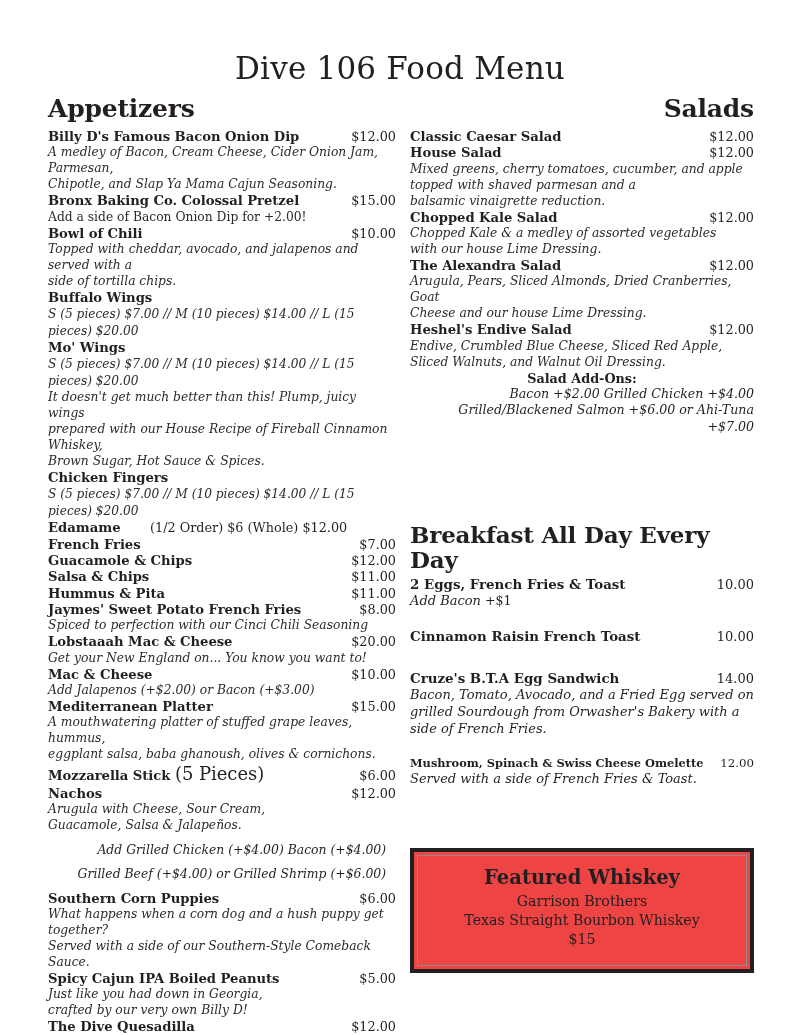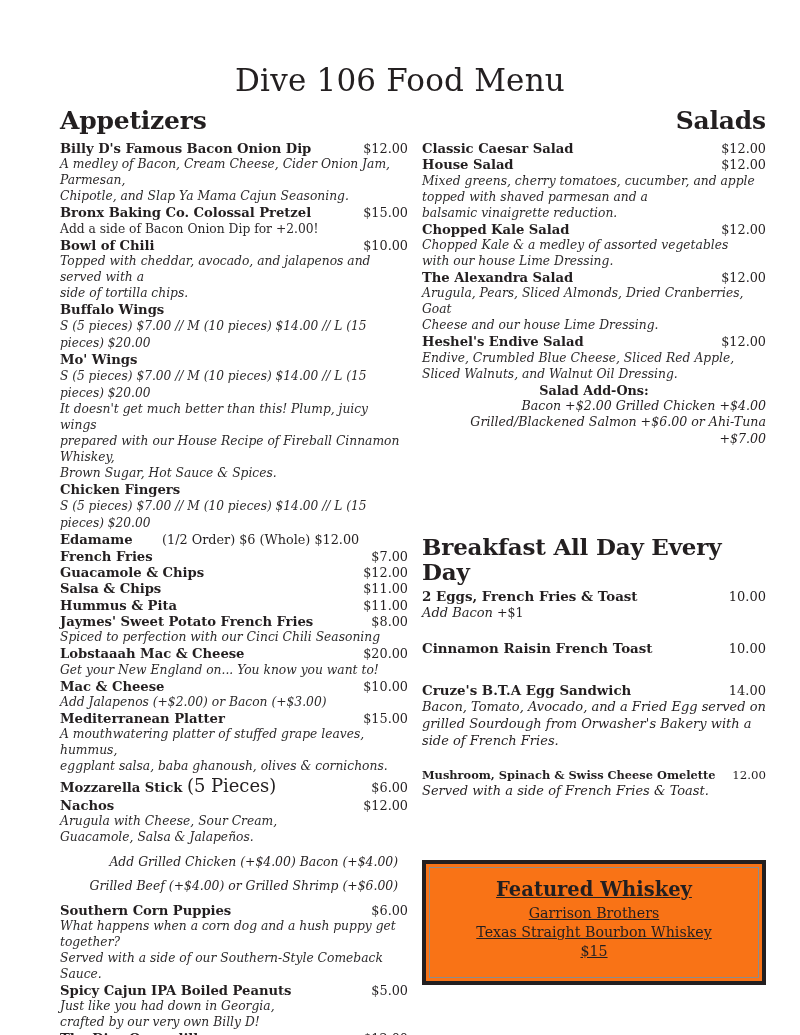--- a/index.html
+++ b/index.html
@@ -13,21 +13,21 @@
     height: 1035px;
     font-family: "DejaVu Serif", "Liberation Serif", serif;
     color: #231f20;
     position: relative;
     overflow: hidden;
   }
   .page {
     position: relative;
     width: 800px;
     height: 1035px;
-    padding: 12px;
+    padding: 0;
     box-sizing: border-box;
   }
   .menu-title {
     text-align: center;
     font-family: "DejaVu Serif", "Liberation Serif", serif;
     font-weight: 400;
     font-size: 31px;
     letter-spacing: 0.2px;
     color: #231f20;
     margin: 0;
@@ -135,22 +135,21 @@
     margin: 8px;
     padding-right: 2px;
   }
   
   .whiskey-wrap {
     margin-top: 60px;
   }
   .whiskey-box {
     border: 4px solid #231f20;
     padding: 3px;
-    background: #f97316;
-    text-decoration: underline;
+    background: #ef4444;
   }
   .whiskey-inner {
     border: 1px solid #8c8c8c;
     padding: 10px 10px 16px 10px;
     text-align: center;
   }
   .whiskey-title {
     font-weight: 700;
     font-size: 19.5px;
     line-height: 1.2;

